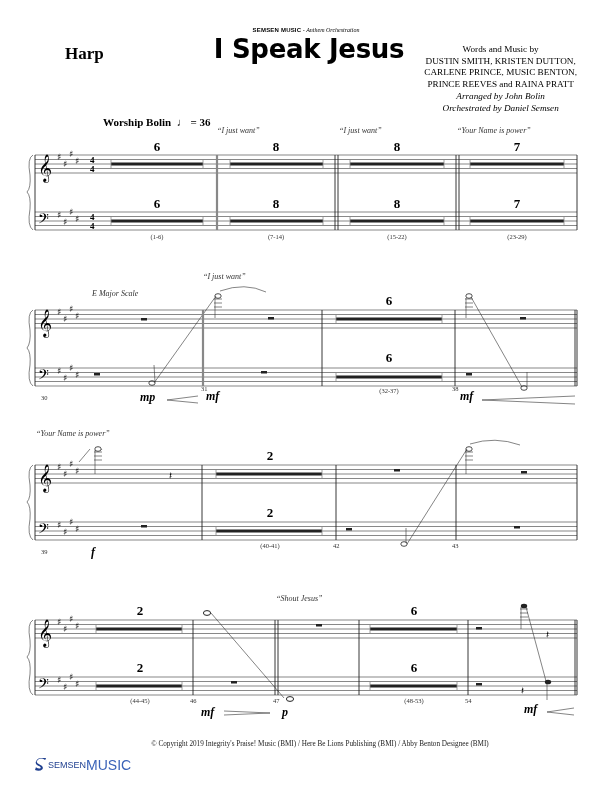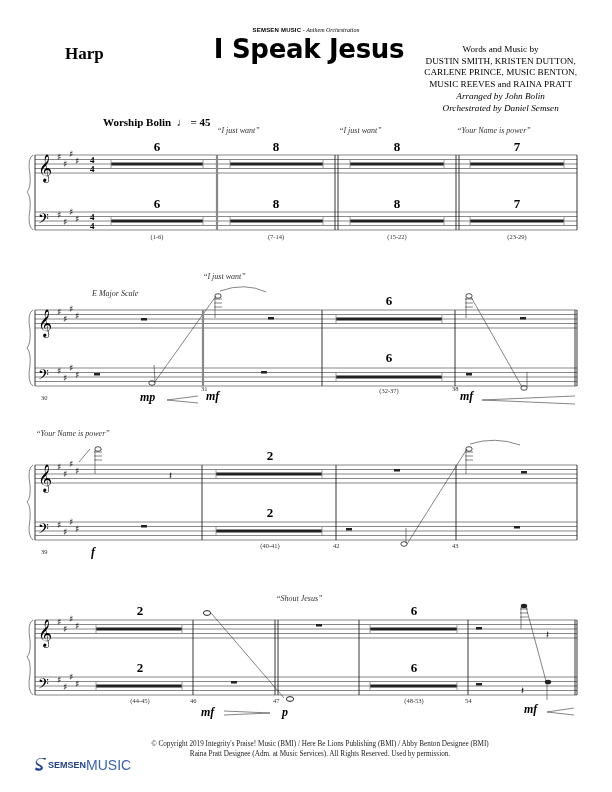--- a/index.html
+++ b/index.html
@@ -10,38 +10,38 @@
   .publisher b { font-family: "Liberation Sans", sans-serif; font-weight: bold; letter-spacing: 0.2px; }
   .publisher i { font-style: italic; }
   .title { left: 0; width: 612px; top: 34px; text-align: center; font-family: "DejaVu Sans", sans-serif; font-weight: bold; font-size: 26px; letter-spacing: -0.3px; padding-left: 6px; box-sizing: border-box; }
   .credits { right: 35px; top: 44px; text-align: center; font-size: 9.2px; line-height: 11.7px; }
   .credits .it { font-style: italic; }
   .tempo { left: 103px; top: 116px; font-size: 11px; font-weight: bold; }
   svg.score { position: absolute; left: 0; top: 0; }
   .copyright { left: 80px; width: 480px; top: 739px; text-align: center; font-size: 7.2px; line-height: 10px; color: #222; }
   .logo { left: 35px; top: 757px; display: flex; align-items: center; }
   .logo .s { width: 12px; height: 14px; position: relative; }
-  .logo .word1 { font-family: "Liberation Sans", sans-serif; font-weight: bold; font-size: 9px; color: #1f3f8f; margin-left: 1px; }
+  .logo .word1 { font-family: "Liberation Sans", sans-serif; font-weight: normal; font-size: 9px; color: #1f3f8f; margin-left: 1px; }
   .logo .word2 { font-family: "Liberation Sans", sans-serif; font-size: 14px; color: #3a63b8; }
 </style>
 </head>
 <body>
 
 <div class="abs instrument">Harp</div>
 <div class="abs publisher"><b>SEMSEN MUSIC</b><i> - Anthem Orchestration</i></div>
 <div class="abs title">I Speak Jesus</div>
 <div class="abs credits">
   <div>Words and Music by</div>
   <div>DUSTIN SMITH, KRISTEN DUTTON,</div>
   <div>CARLENE PRINCE, MUSIC BENTON,</div>
-  <div>MUSIC REEVES and RAINA PRATT</div>
+  <div>PRINCE REEVES and RAINA PRATT</div>
   <div class="it">Arranged by John Bolin</div>
   <div class="it">Orchestrated by Daniel Semsen</div>
 </div>
-<div class="abs tempo"><span>Worship Bolin</span>&nbsp;&nbsp;<span>♩ = 45</span></div>
+<div class="abs tempo"><span>Worship Bolin</span>&nbsp;&nbsp;<span>♩ = 36</span></div>
 
 <svg class="score" width="612" height="792" viewBox="0 0 612 792" xmlns="http://www.w3.org/2000/svg">
   <defs>
     <g id="staff5">
       <line x1="0" y1="0" x2="1" y2="0"></line>
     </g>
   </defs>
 
   <style>
     .sl { stroke: #555; stroke-width: 0.7; }
@@ -398,21 +398,20 @@
     <text class="mno" x="273" y="703">47</text>
     <text class="mno" x="465" y="703">54</text>
     <text class="dyn" x="201" y="716">mf</text>
     <text class="dyn" x="282" y="716">p</text>
     <text class="dyn" x="524" y="713">mf</text>
   </g>
 </svg>
 
 <div class="abs copyright">
   <div>© Copyright 2019 Integrity's Praise! Music (BMI) / Here Be Lions Publishing (BMI) / Abby Benton Designee (BMI)</div>
-  <div>Raina Pratt Designee (Adm. at Music Services). All Rights Reserved. Used by permission.</div>
 </div>
 <div class="abs logo">
   <svg class="s" width="13" height="15" viewBox="0 0 13 15">
     <path d="M11 2 Q6 -1 3 2 Q0 5 5 7 Q10 9 8 12 Q5 15 0 13 L1 10 Q4 12 6 11 Q7 9 3 8 Q-1 6 2 2 Q6 -2 12 0 Z" fill="#1f3f8f"></path>
   </svg>
   <span class="word1">SEMSEN</span>
   <span class="word2">MUSIC</span>
 </div>
 
 </body></html>

